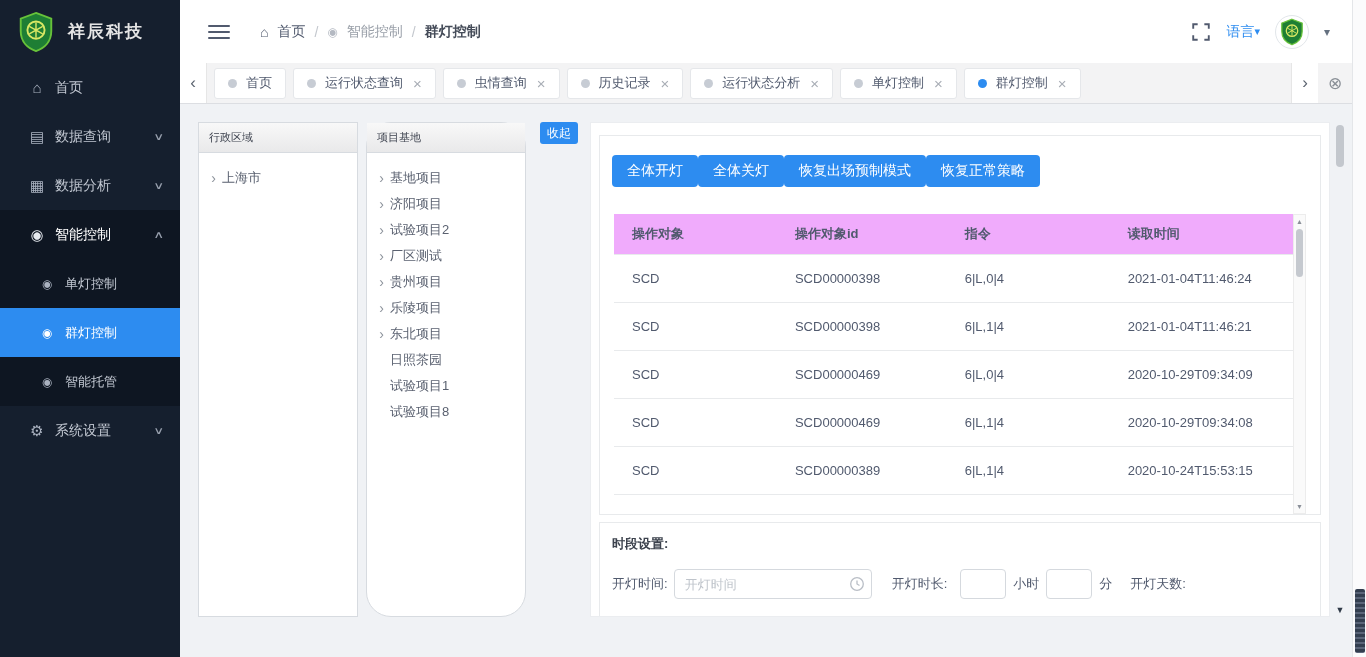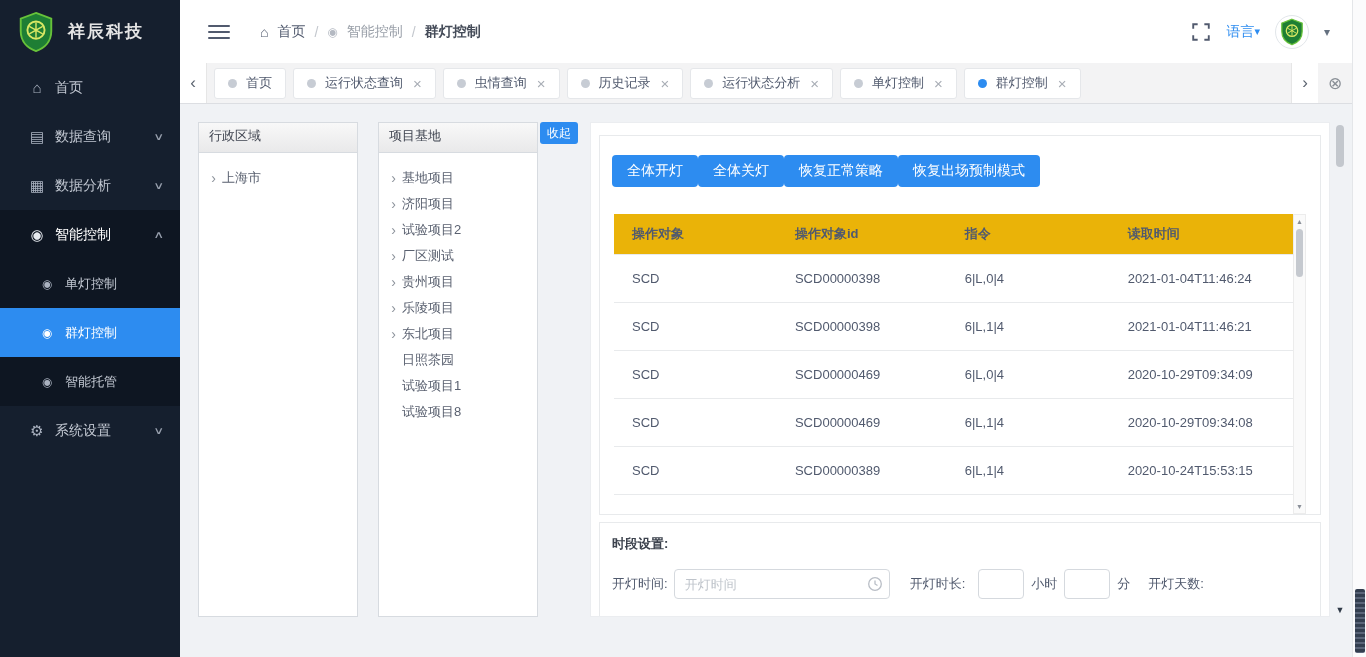--- a/index.html
+++ b/index.html
@@ -49,49 +49,49 @@
   .tab-scroll.right { border-left:1px solid #e6e6e6; margin-left:auto; }
   .tabs { display:flex; gap:7px; padding:0 7px; align-items:center; }
   .tab { height:31px; background:#fff; border:1px solid #e5e7ea; border-radius:3px; display:flex; align-items:center; padding:0 13px; font-size:13px; color:#515a6e; gap:9px; cursor:pointer; white-space:nowrap; }
   .tab .dot { width:9px; height:9px; border-radius:50%; background:#c7ccd4; flex:0 0 9px; }
   .tab.active .dot { background:#2d8cf0; }
   .tab .close { color:#a8adb5; font-size:15px; line-height:1; margin-left:1px; }
   .tab-close-all { width:26px; text-align:center; color:#8a9097; font-size:17px; margin:0 4px; cursor:pointer; }
 
   
   .panel { position:absolute; top:122px; width:160px; height:495px; background:#fff; border:1px solid #d7dbe0; z-index:3; }
-  .panel-header { height:30px; line-height:28px; padding-left:10px; background:linear-gradient(#f8f8f8,#e9e9ea); border-bottom:1px solid #d7dbe0; font-size:13px; color:#3f4450;font-family:Liberation Mono, monospace; }
+  .panel-header { height:30px; line-height:28px; padding-left:10px; background:linear-gradient(#f8f8f8,#e9e9ea); border-bottom:1px solid #d7dbe0; font-size:11px; color:#3f4450; }
   .region-panel { left:198px; }
-  .project-panel { left:378px; }
+  .project-panel { left:366px;border-radius:25px; }
   .tree { padding:12px 6px; }
   .tree-item { height:26px; display:flex; align-items:center; font-size:13px; color:#5a6170; cursor:pointer; }
   .tree-item .tw { width:17px; text-align:center; color:#8d939c; font-size:14px; flex:0 0 17px; }
   .collapse-btn { position:absolute; left:540px; top:122px; width:38px; height:22px; background:#2d8cf0; color:#fff; font-size:12px; border:none; border-radius:3px; display:flex; align-items:center; justify-content:center; cursor:pointer; z-index:3; }
 
   
   .main-panel { position:absolute; left:590px; top:122px; width:740px; height:495px; background:#fff; border:1px solid #ebedf0; padding:8px; overflow:hidden; z-index:3; }
   .current-label { font-size:13px; color:#646b77; height:18px; }
   .box1 { margin-top:4px; border:1px solid #e8eaec; height:380px; position:relative; overflow:hidden; background:#fff; }
   .btn-row { padding:19px 0 0 12px; display:flex; }
   .btn-blue { height:32px; padding:0 15px; background:#2d8cf0; color:#fff; font-size:14px; border:none; border-radius:4px; cursor:pointer; }
   .table-area { margin:27px 14px 0; position:relative; }
   table { width:calc(100% - 13px); border-collapse:collapse; font-size:13px; color:#515a6e; table-layout:fixed; }
-  thead th { height:40px; background:#eab308; text-align:left; padding-left:18px; font-weight:700; border-bottom:1px solid #e8eaec; }
+  thead th { height:40px; background:#f0abfc; text-align:left; padding-left:18px; font-weight:700; border-bottom:1px solid #e8eaec; }
   tbody td { height:48px; padding-left:18px; border-bottom:1px solid #e8eaec; background:#fff; }
   .tbl-scroll { position:absolute; right:0; top:0; width:13px; height:300px; background:#fafafa; border:1px solid #ececec; }
   .tbl-scroll .arr { position:absolute; left:0; width:100%; text-align:center; font-size:7px; color:#8a8f98; }
   .tbl-scroll .arr.up { top:3px; }
   .tbl-scroll .arr.down { bottom:3px; }
   .tbl-scroll .thumb { position:absolute; top:14px; left:2px; width:7px; height:48px; background:#c5c9cf; border-radius:4px; }
   .box2 { margin-top:7px; border:1px solid #e8eaec; height:150px; padding:12px; background:#fff; }
   .section-title { font-size:13px; font-weight:700; color:#3c424d; }
   .form-row { margin-top:16px; display:flex; align-items:center; font-size:13px; color:#515a6e; }
   .form-row .lbl { margin-right:6px; white-space:nowrap; }
   .inp { height:30px; border:1px solid #d5d9de; border-radius:4px; background:#fff; font-size:13px; color:#515a6e; outline:none; }
-  .time-wrap { position:relative; width:216px; margin-right:20px; }
+  .time-wrap { position:relative; width:198px; margin-right:20px; }
   .time-wrap input { width:100%; height:30px; border:1px solid #d5d9de; border-radius:4px; padding:0 28px 0 10px; font-size:13px; outline:none; }
   .time-wrap input::placeholder { color:#bfc4cb; }
   .time-wrap .clock { position:absolute; right:7px; top:7px; width:16px; height:16px; }
   .inp.small { width:46px; margin:0 7px; text-align:center; }
   .unit { white-space:nowrap; }
   .gap18 { width:18px; flex:0 0 18px; }
 
   
   .content-scroll { position:absolute; left:1334px; top:122px; width:12px; height:495px; z-index:3; }
   .content-scroll .thumb { position:absolute; top:3px; left:2px; width:8px; height:42px; background:#c3c7cd; border-radius:5px; }
@@ -294,22 +294,22 @@
   </section>
 
   <button class="collapse-btn">收起</button>
 
   <section class="main-panel">
 
     <div class="box1">
       <div class="btn-row">
         <button class="btn-blue">全体开灯</button>
         <button class="btn-blue">全体关灯</button>
+        <button class="btn-blue">恢复出场预制模式</button>
         <button class="btn-blue">恢复正常策略</button>
-        <button class="btn-blue">恢复出场预制模式</button>
       </div>
 
       <div class="table-area">
         <table>
           <colgroup>
               <col style="width:24%">
               <col style="width:25%">
               <col style="width:24%">
               <col style="width:27%">
             </colgroup>

